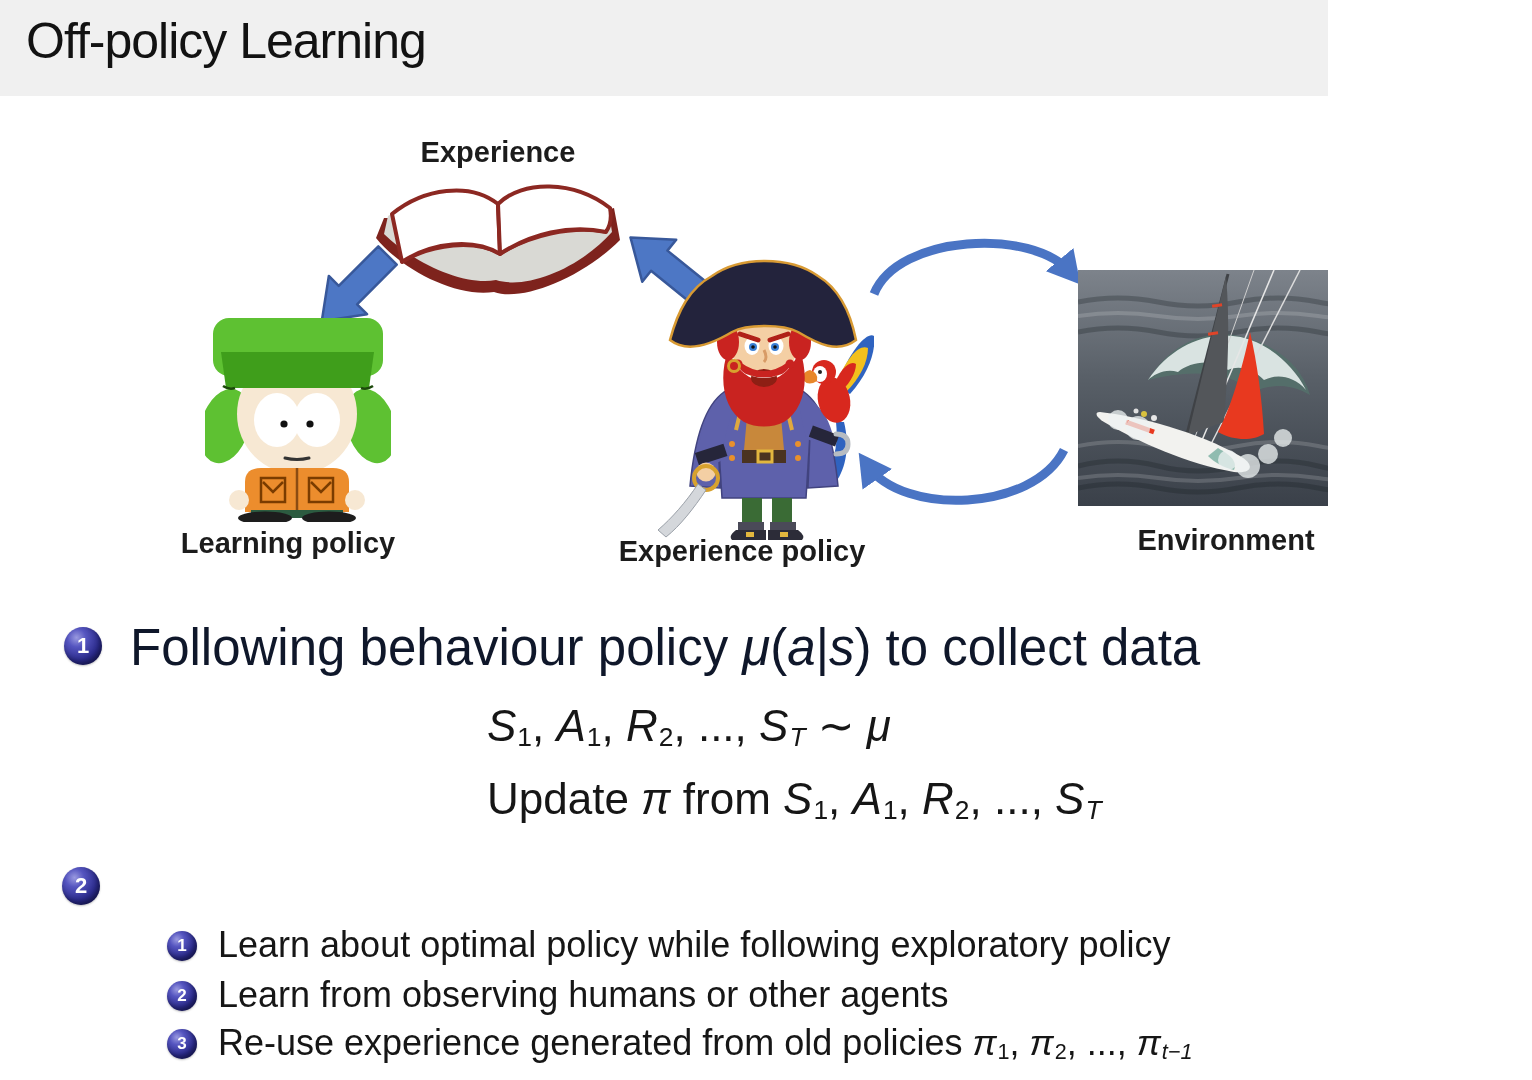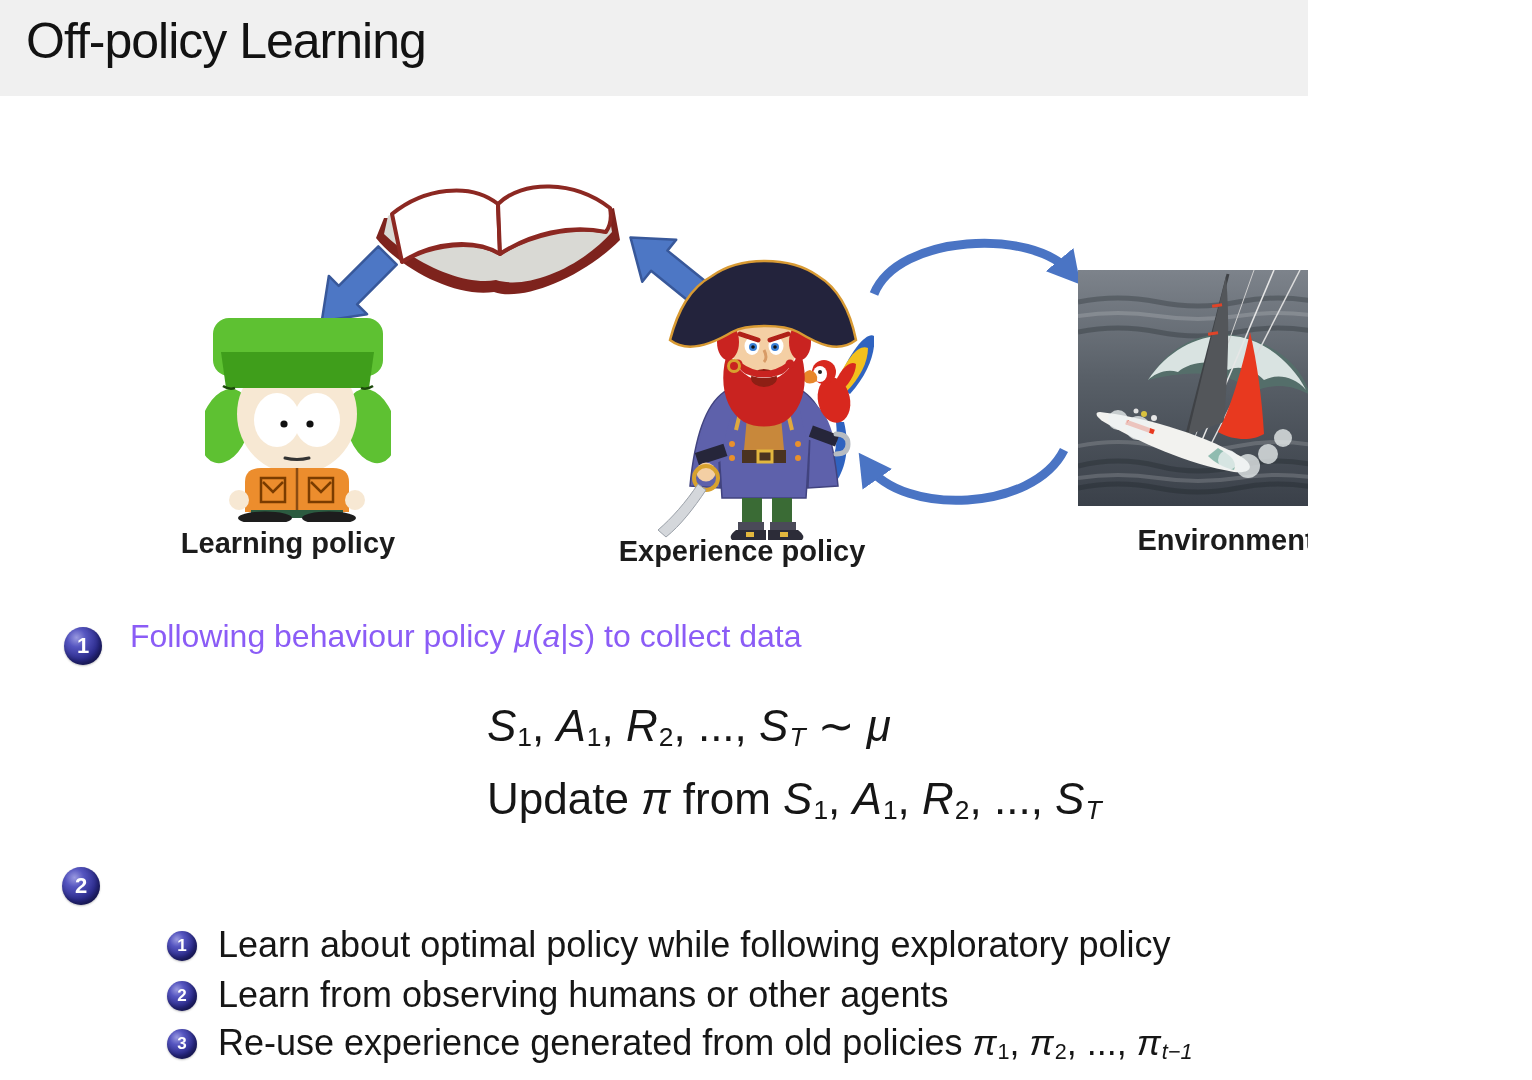--- a/index.html
+++ b/index.html
@@ -1,53 +1,54 @@
 <!DOCTYPE html>
 <html><head>
 <meta charset="utf-8">
 <style>
   html,body{margin:0;padding:0;background:#ffffff;}
   body{width:1532px;height:1080px;font-family:"Liberation Sans",sans-serif;color:#1a1a1a;}
-  .slide{position:relative;width:1308px;height:1080px;background:#ffffff;overflow:hidden;}
+  .slide{position:relative;width:1308px;height:1080px;background:#ffffff;overflow:hidden;padding-left:20px;}
 
   
   .titlebar{position:absolute;left:0;top:0;width:1532px;height:96px;background:#f0f0f0;}
   .titlebar h1{margin:0;padding:12px 0 0 26px;font-size:50px;font-weight:400;color:#121212;letter-spacing:-1px;}
 
   
   .dlabel{position:absolute;text-align:center;font-size:29px;font-weight:600;color:#1c1c1c;}
 
   .abs{position:absolute;}
 
   
   .badge{position:absolute;border-radius:50%;color:#ffffff;display:flex;align-items:center;justify-content:center;
          background:radial-gradient(circle at 33% 28%, #9a9ae0 0%, #5555c0 25%, #2a2a8a 62%, #15155a 100%);
          box-shadow:inset -2px -3px 5px rgba(0,0,0,0.35), 0 1px 2px rgba(0,0,0,0.25);
          font-weight:600;}
   .badge.main{width:38px;height:38px;font-size:22px;}
   .badge.sub{width:30px;height:30px;font-size:17px;}
 
-  .itemtext{position:absolute;font-size:32px;color:#8b5cf6;white-space:nowrap;}
+  .itemtext{position:absolute;font-size:51px;color:#0f172a;white-space:nowrap;}
   .mathline{position:absolute;font-size:44px;color:#161616;white-space:nowrap;}
   .benefittext{position:absolute;font-size:36px;color:#161616;white-space:nowrap;}
 
   .mi{font-style:italic;}
   sub{font-size:0.6em;vertical-align:-0.18em;margin-left:1px;}
 </style>
 </head>
 <body>
 
 <div class="slide">
 
   <div class="titlebar">
     <h1>Off-policy Learning</h1>
   </div>
 
   <div class="abs" style="left:0;top:96px;width:1532px;height:490px;">
 
+    <div class="dlabel" style="left:378px;top:40px;width:240px;">Experience</div>
 
     <svg class="abs" style="left:372px;top:62px;" width="256" height="152" viewBox="0 0 256 152">
       <path d="M12,60 L4,80 C30,112 85,140 122,134 C150,144 210,120 248,82 L242,50 L228,54 C196,32 156,36 128,54 C100,30 56,36 26,60 Z" fill="#7e231d"></path>
       <path d="M16,58 L12,76 C45,108 95,128 124,122 C155,132 208,110 240,74 L236,48 C202,26 160,30 128,50 C100,28 58,32 16,58 Z" fill="#d9d9d4"></path>
       <path d="M20,56 C52,30 98,24 126,46 L128,96 C102,80 60,84 30,104 Z" fill="#ffffff" stroke="#8c2822" stroke-width="4" stroke-linejoin="round"></path>
       <path d="M126,46 C150,22 202,22 238,50 C240,60 238,68 234,74 C198,66 158,76 128,96 Z" fill="#ffffff" stroke="#8c2822" stroke-width="4" stroke-linejoin="round"></path>
       <path d="M30,104 C62,86 102,82 128,96 C158,78 198,68 234,74" fill="none" stroke="#8c2822" stroke-width="3"></path>
       <path d="M126,46 L128,96" fill="none" stroke="#8c2822" stroke-width="3"></path>
     </svg>
 

